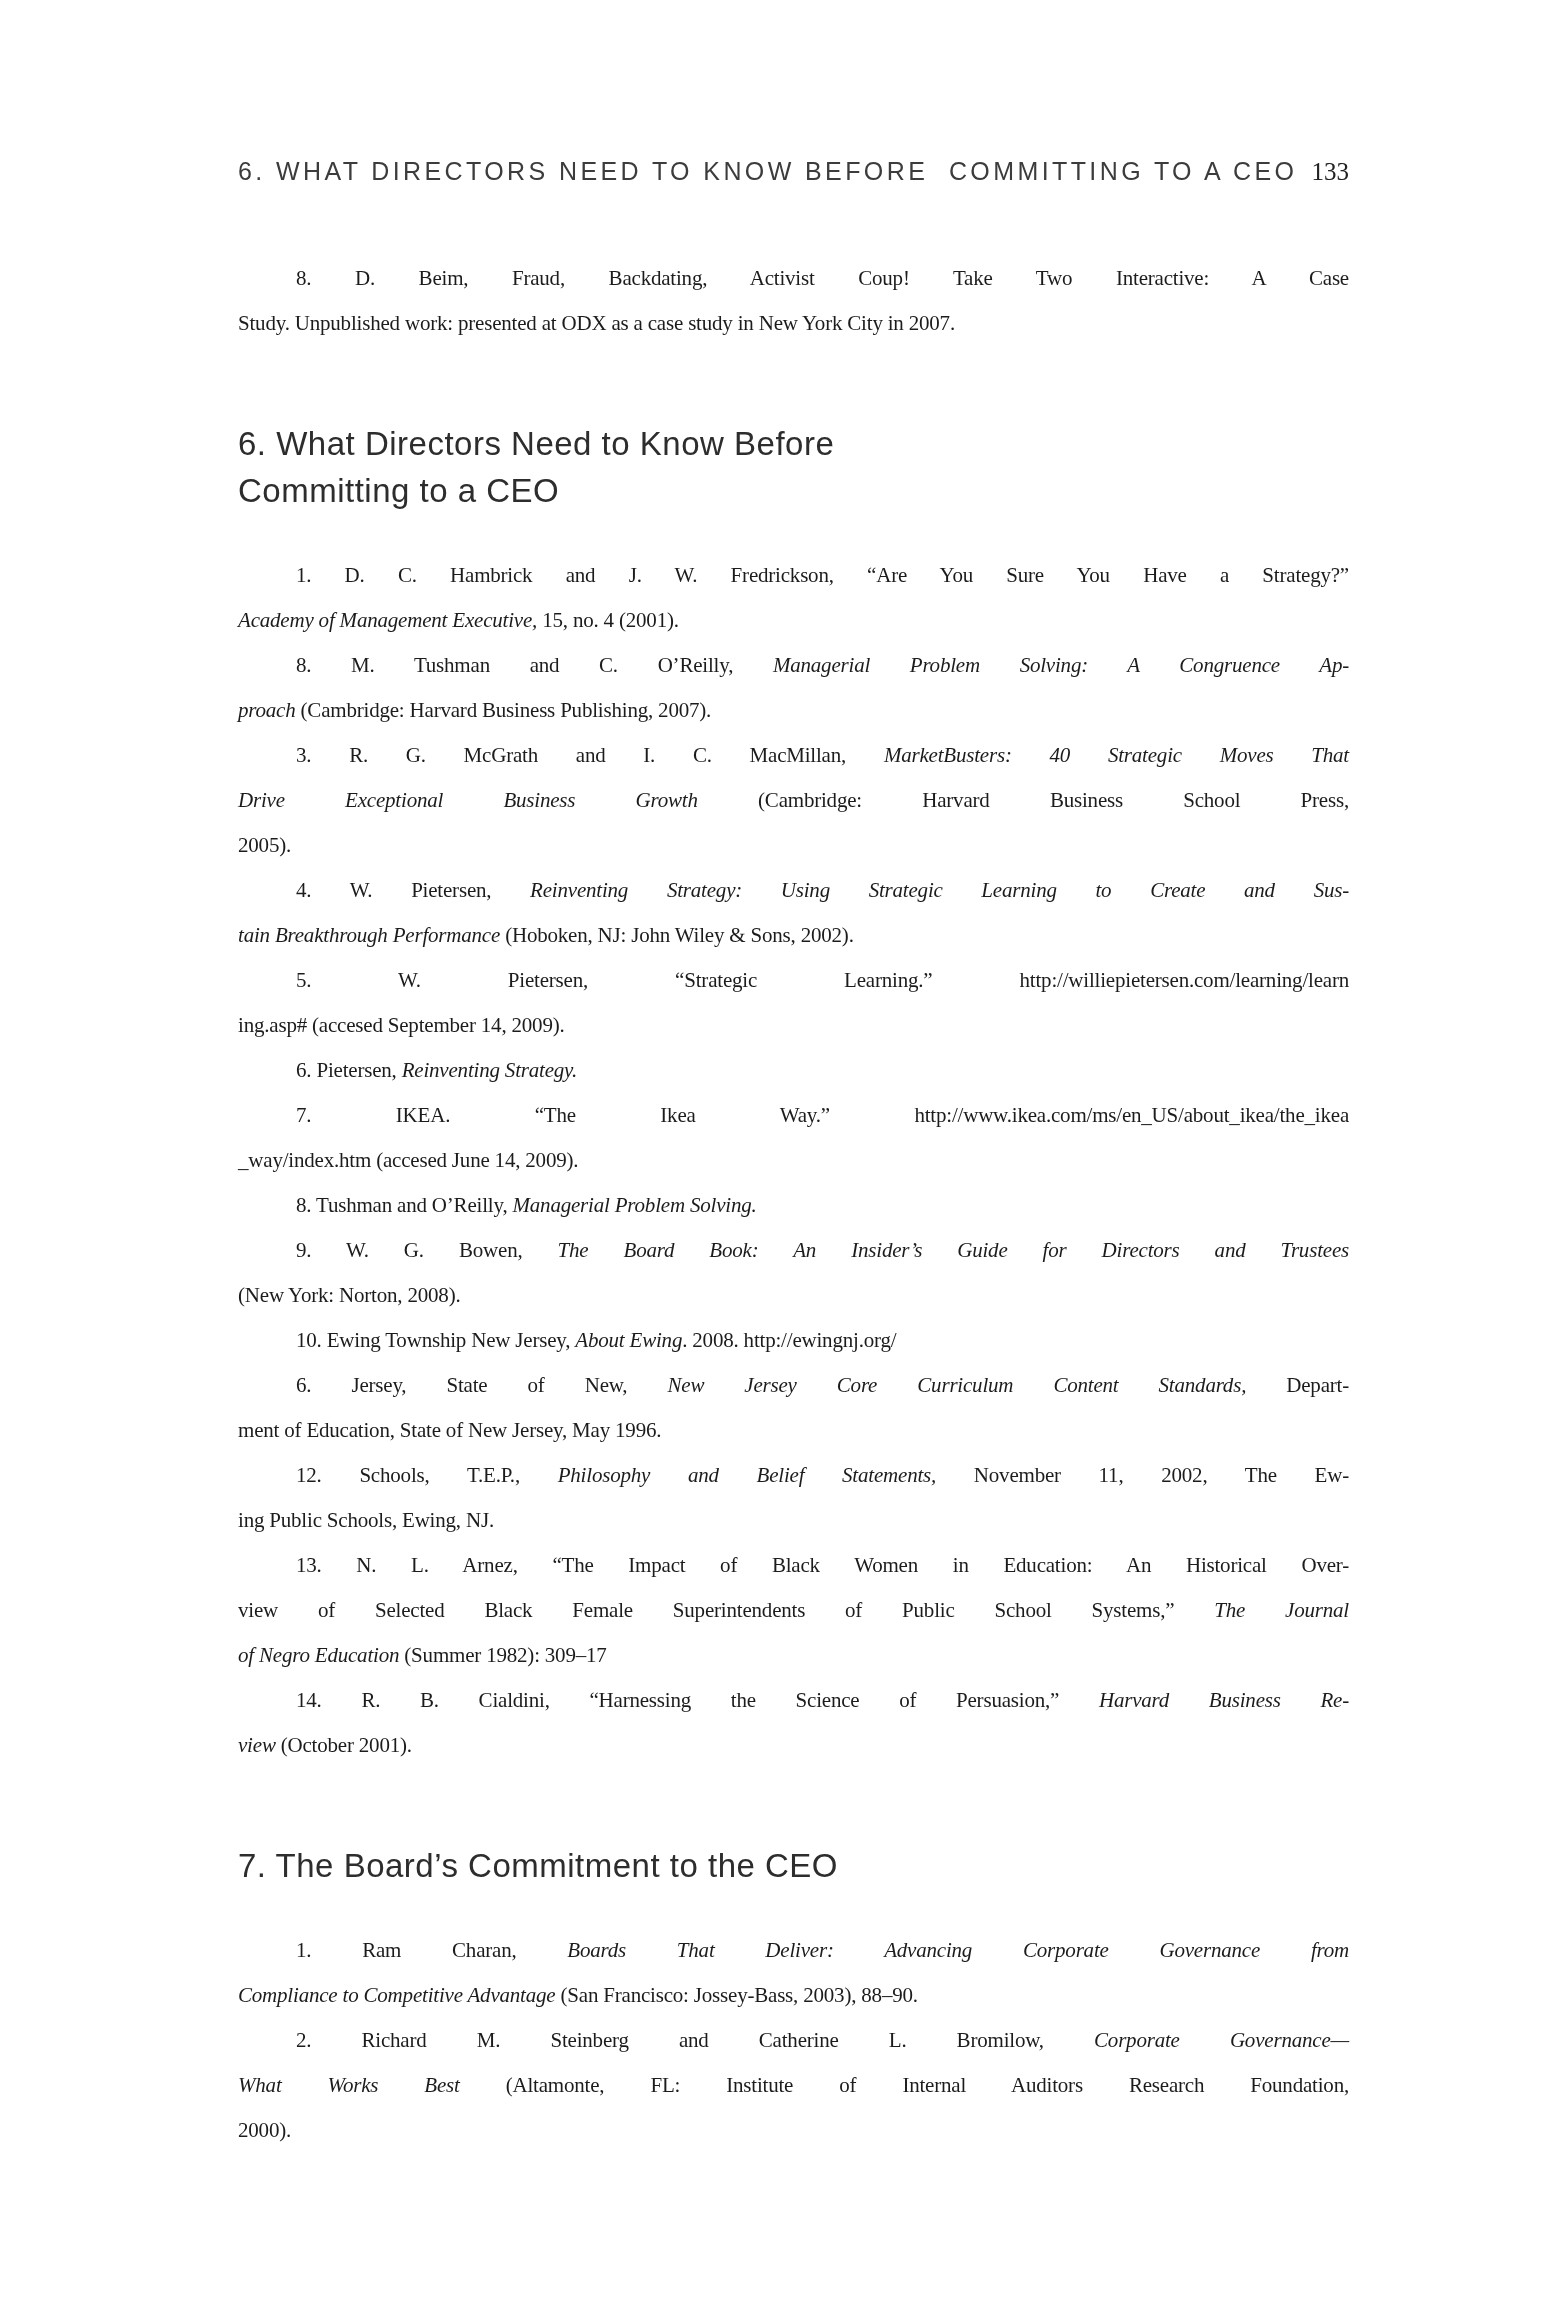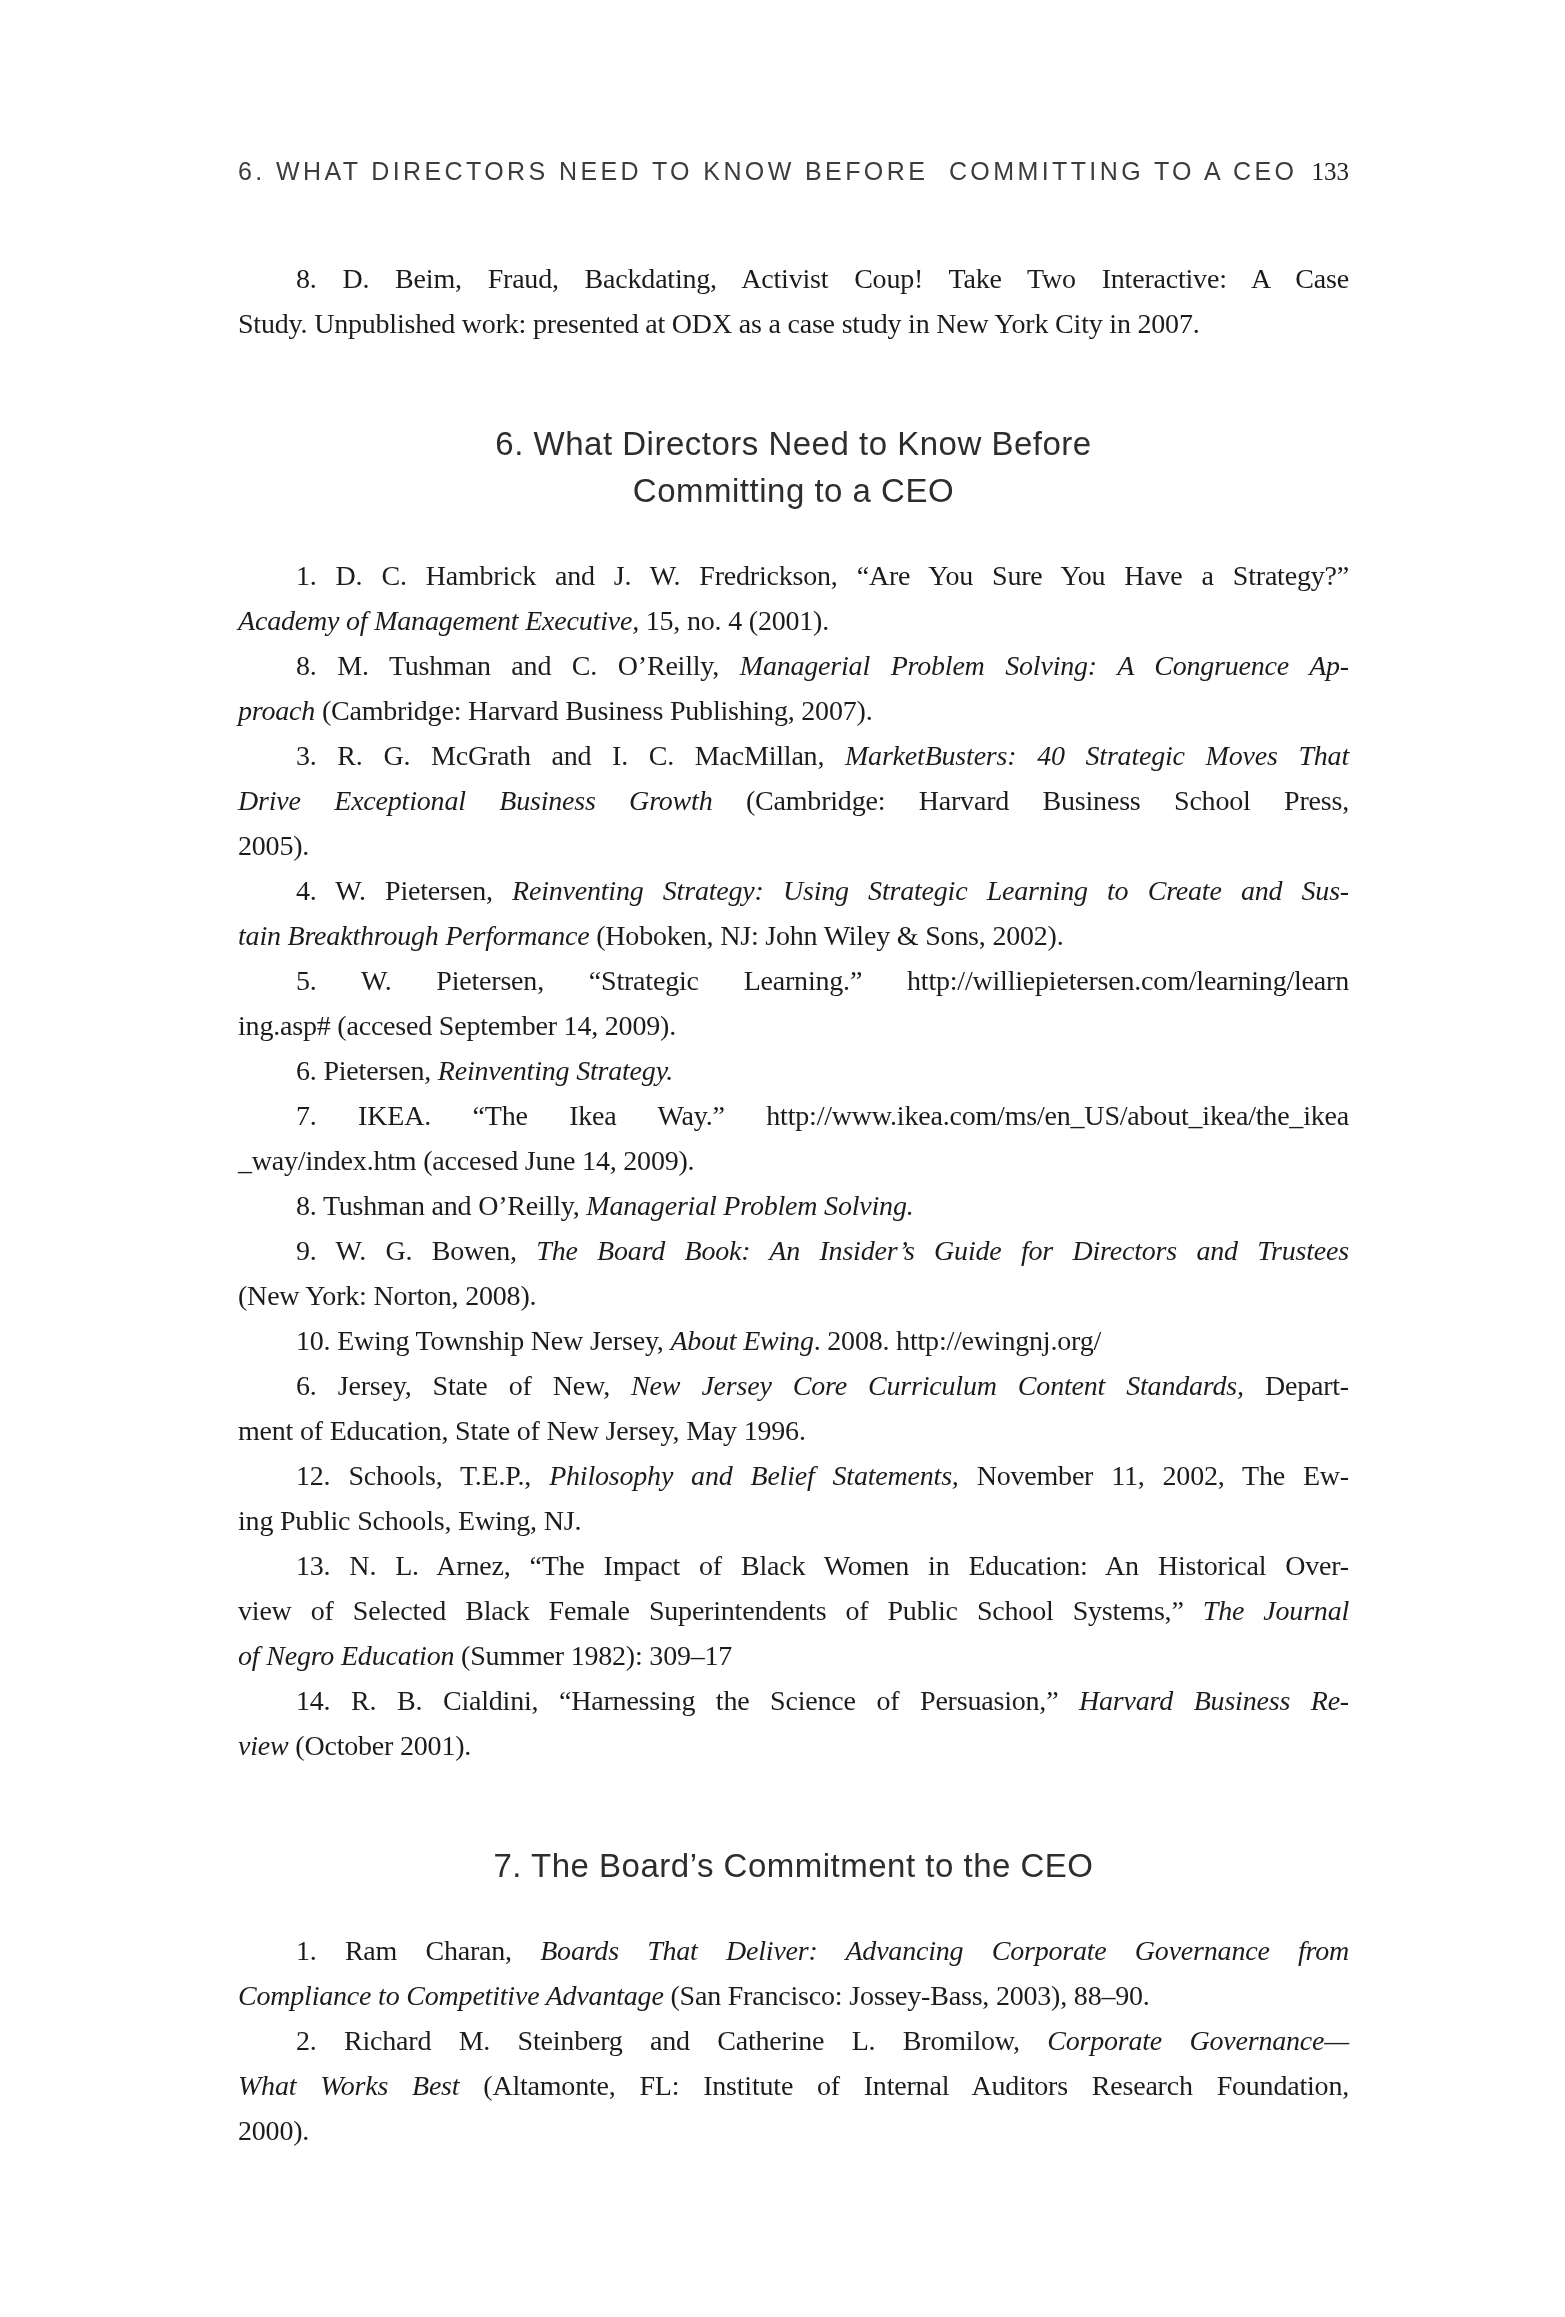--- a/index.html
+++ b/index.html
@@ -29,42 +29,41 @@
     color: #3c3c3c;
     white-space: pre;
   }
   .rh-page {
     font-family: "Liberation Serif", serif;
     font-size: 25px;
     color: #222222;
   }
   .note {
     font-family: "Liberation Serif", serif;
-    font-size: 28px;
+    font-size: 21px;
     line-height: 45px;
     color: #1c1c1c;
     letter-spacing: -0.2px;
   }
   .note .line {
     text-align: justify;
     text-align-last: justify;
   }
   .note .line.last {
     text-align-last: left;
   }
   .note .line.first {
     text-indent: 58px;
   }
   .it { font-style: italic; }
   .section-heading {
     font-family: "Liberation Sans", sans-serif;
     font-size: 33px;
     line-height: 47px;
     color: #2d2d2d;
-    text-align: center;
     letter-spacing: 0.5px;
     margin: 74px 0 39px 0;
   }
 </style>
 </head>
 <body>
 
 <div class="page">
   <div class="text-block">
     <div class="running-head">

